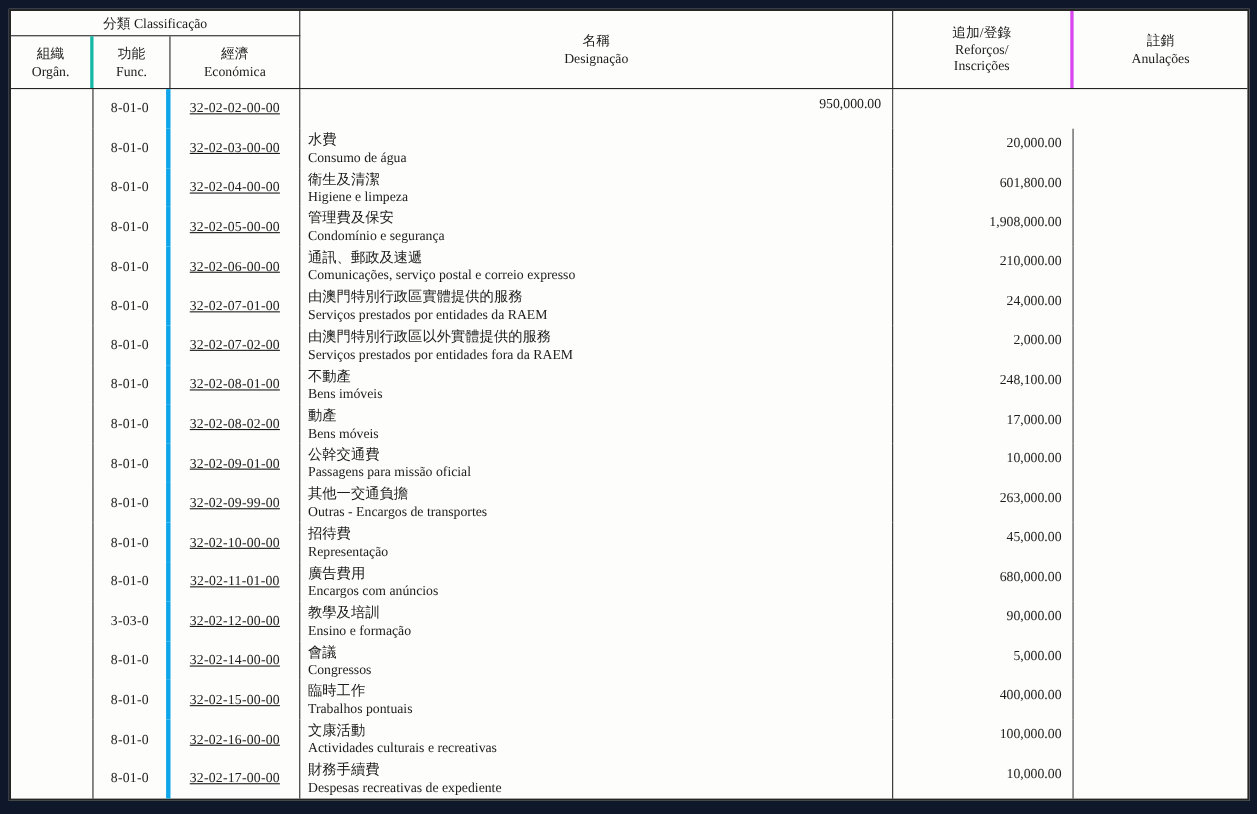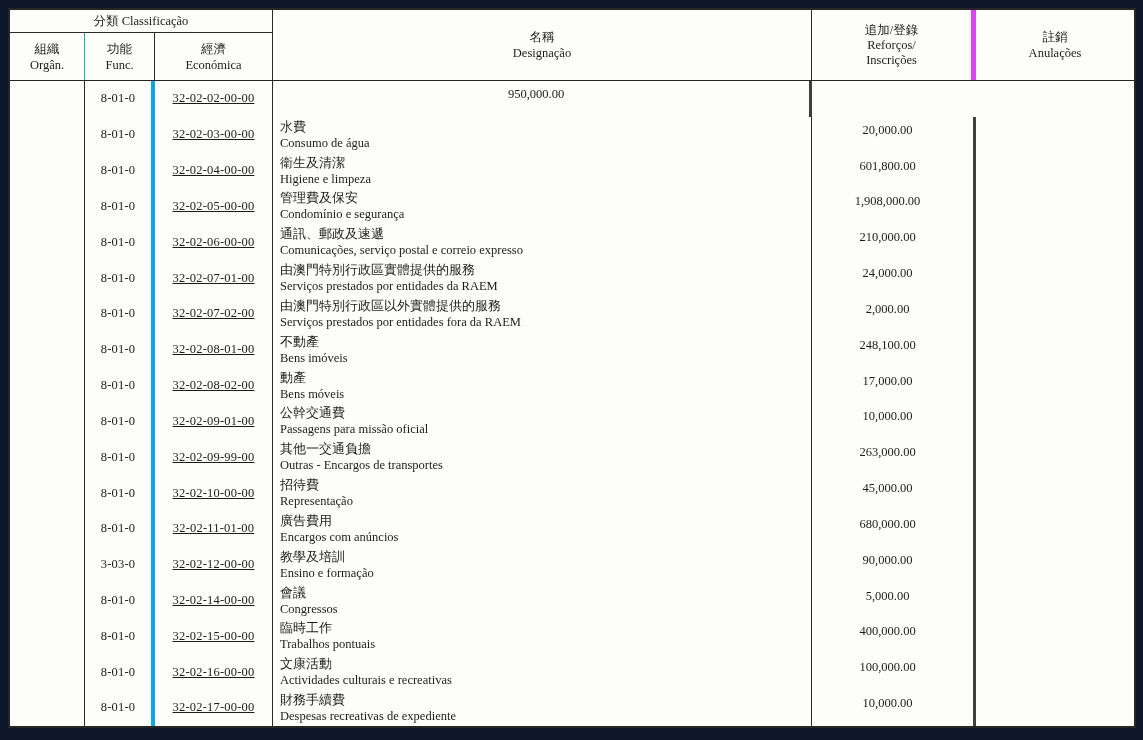--- a/index.html
+++ b/index.html
@@ -27,39 +27,39 @@
     border-bottom:1.5px solid #252525;
     font-size:12.5px;
   }
   .hcell {
     display:flex; flex-direction:column;
     align-items:center; justify-content:center;
     line-height:16px;
     text-align:center;
   }
   .h-class { grid-column:1/4; grid-row:1; border-right:1px solid #2a2a2a; border-bottom:1px solid #2a2a2a; }
-  .h-org   { grid-column:1; grid-row:2; border-right:1px solid #14b8a6; }
+  .h-org   { grid-column:1; grid-row:2; border-right:3px solid #14b8a6; }
   .h-func  { grid-column:2; grid-row:2; border-right:1px solid #2a2a2a; }
   .h-econ  { grid-column:3; grid-row:2; border-right:1px solid #2a2a2a; }
   .h-desig { grid-column:4; grid-row:1/3; border-right:1px solid #2a2a2a; }
-  .h-ref   { grid-column:5; grid-row:1/3; border-right:5px solid #d946ef; line-height:15px; }
+  .h-ref   { grid-column:5; grid-row:1/3; border-right:3px solid #d946ef; line-height:15px; }
   .h-anul  { grid-column:6; grid-row:1/3; }
   
   .tbody { flex:1; display:flex; flex-direction:column; }
   .trow {
     flex:1;
     display:grid;
     grid-template-columns:75px 70px 118px 1fr 164px 158px;
     font-size:12.5px;
   }
   .c-org  { border-right:1px solid #2a2a2a; }
   .c-func { border-right:4px solid #0ea5e9; display:flex; align-items:center; justify-content:center; letter-spacing:.2px; }
   .c-econ { border-right:1px solid #2a2a2a; display:flex; align-items:center; justify-content:center; letter-spacing:.2px;text-decoration:underline; }
   .c-desig{ border-right:1px solid #2a2a2a; padding:1px 4px 0 7px; overflow:hidden; }
-  .c-ref  { border-right:3px solid #404040; text-align:center; padding:6px 10px 0 0; }
+  .c-ref  { border-right:1px solid #404040; text-align:right; padding:6px 10px 0 0; }
   .c-anul { }
   .zh { font-size:13px; line-height:17px; display:block; }
   .pt { font-size:12.5px; line-height:17px; display:block; }
 </style>
 </head>
 <body>
 
 <div class="page">
   <div class="budget-table">
 

